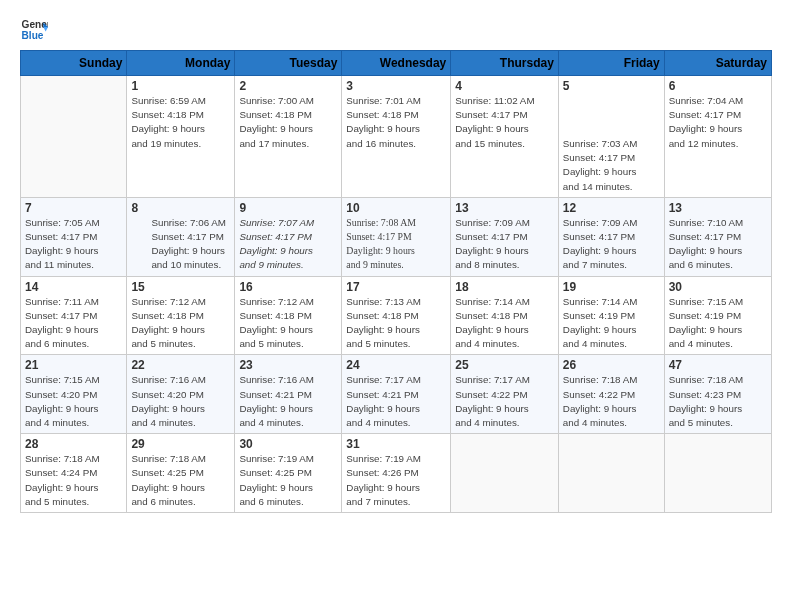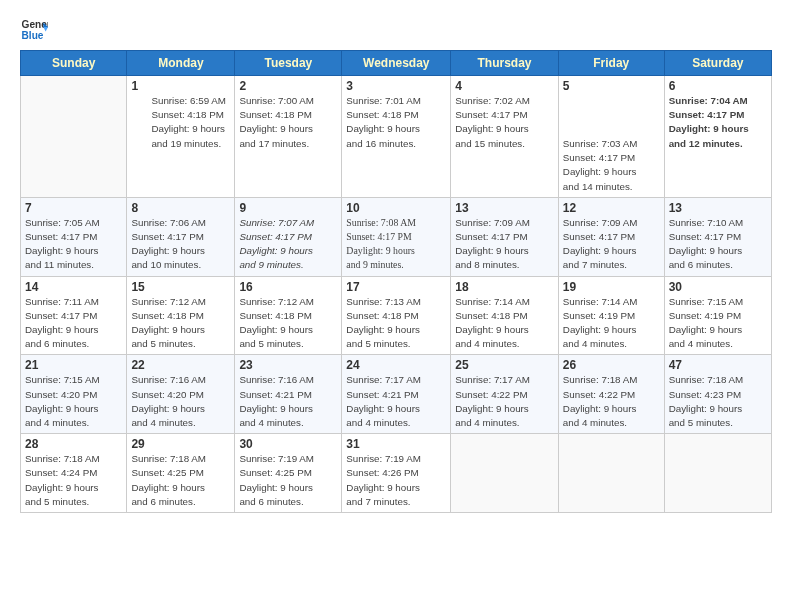--- a/index.html
+++ b/index.html
@@ -46,23 +46,23 @@
       margin-top: 2px;
     }
     .calendar {
       width: 100%;
       border-collapse: collapse;
       margin-top: 6px;
       font-size: 10.5px;
     }
     .calendar thead th {
       background: #2979c7;
-      color: #fef9c3;
+      color: #000000;
       padding: 5px 4px;
-      text-align: center;
+      text-align: right;
       font-size: 12px;
       font-weight: bold;
       border: 1px solid #1a5fa8;
     }
     .calendar tbody td {
       border: 1px solid #ccc;
       vertical-align: top;
       padding: 3px 4px;
       width: 113px;
       min-height: 72px;
@@ -116,72 +116,72 @@
           <th>Thursday</th>
           <th>Friday</th>
           <th>Saturday</th>
         </tr>
     </thead>
     <tbody id="calendar-body">
     <tr>
           <td class="empty-cell"></td>
           <td>
             <span class="day-number">1</span>
-            <div class="day-info" style="white-space: pre-line; margin-left: 20px;">Sunrise: 6:59 AM
+            <div class="day-info" style="white-space: pre-line;">Sunrise: 6:59 AM
 Sunset: 4:18 PM
 Daylight: 9 hours
 and 19 minutes.</div>
           </td>
           <td>
             <span class="day-number">2</span>
             <div class="day-info" style="white-space: pre-line;">Sunrise: 7:00 AM
 Sunset: 4:18 PM
 Daylight: 9 hours
 and 17 minutes.</div>
           </td>
           <td>
             <span class="day-number">3</span>
             <div class="day-info" style="white-space: pre-line;">Sunrise: 7:01 AM
 Sunset: 4:18 PM
 Daylight: 9 hours
 and 16 minutes.</div>
           </td>
           <td>
             <span class="day-number">4</span>
-            <div class="day-info" style="white-space: pre-line;">Sunrise: 7:02 AM
+            <div class="day-info" style="white-space: pre-line;">Sunrise: 11:02 AM
 Sunset: 4:17 PM
 Daylight: 9 hours
 and 15 minutes.</div>
           </td>
           <td>
             <span class="day-number">5</span>
             <div class="day-info" style="white-space: pre-line; margin-top: 44px;">Sunrise: 7:03 AM
 Sunset: 4:17 PM
 Daylight: 9 hours
 and 14 minutes.</div>
           </td>
           <td>
             <span class="day-number">6</span>
-            <div class="day-info" style="white-space: pre-line; font-weight: bold;">Sunrise: 7:04 AM
+            <div class="day-info" style="white-space: pre-line;">Sunrise: 7:04 AM
 Sunset: 4:17 PM
 Daylight: 9 hours
 and 12 minutes.</div>
           </td>
         </tr>
         <tr>
           <td>
             <span class="day-number">7</span>
             <div class="day-info" style="white-space: pre-line;">Sunrise: 7:05 AM
 Sunset: 4:17 PM
 Daylight: 9 hours
 and 11 minutes.</div>
           </td>
           <td>
             <span class="day-number">8</span>
-            <div class="day-info" style="white-space: pre-line;">Sunrise: 7:06 AM
+            <div class="day-info" style="white-space: pre-line; margin-left: 20px;">Sunrise: 7:06 AM
 Sunset: 4:17 PM
 Daylight: 9 hours
 and 10 minutes.</div>
           </td>
           <td>
             <span class="day-number">9</span>
             <div class="day-info" style="white-space: pre-line; font-style: italic;">Sunrise: 7:07 AM
 Sunset: 4:17 PM
 Daylight: 9 hours
 and 9 minutes.</div>

